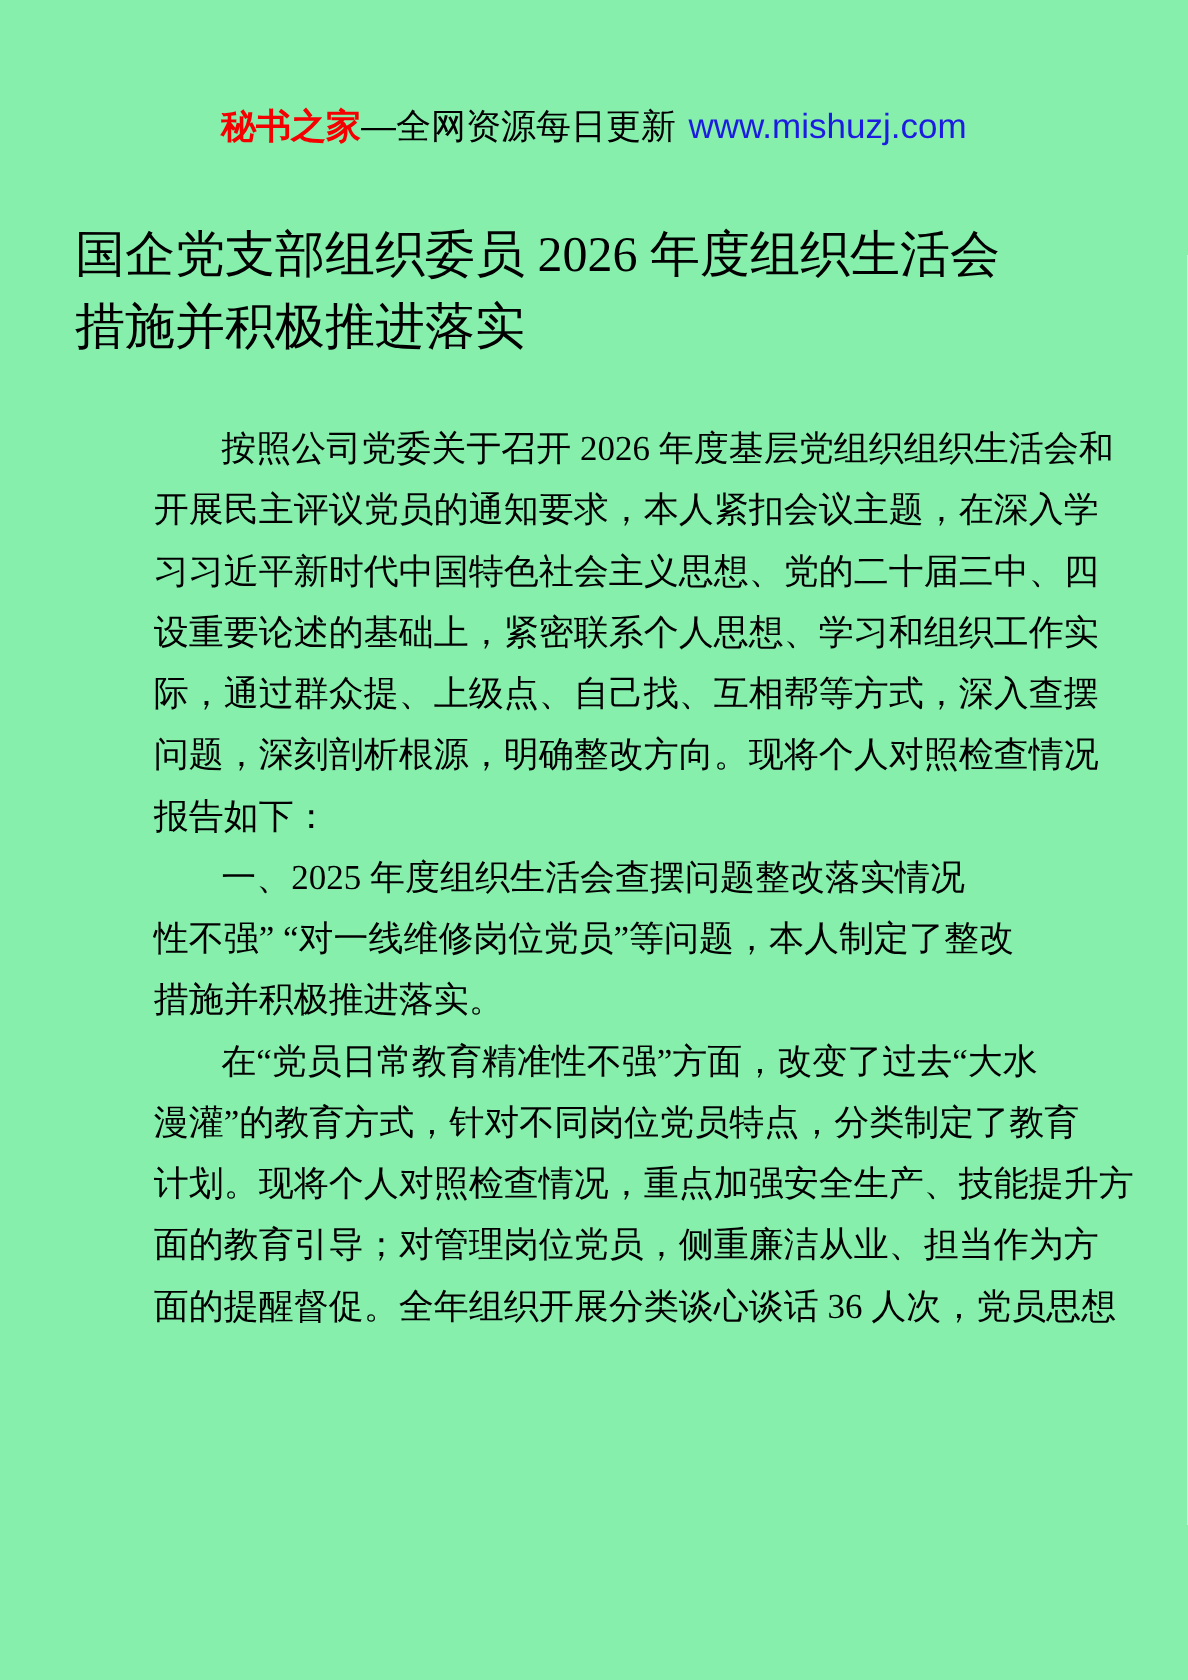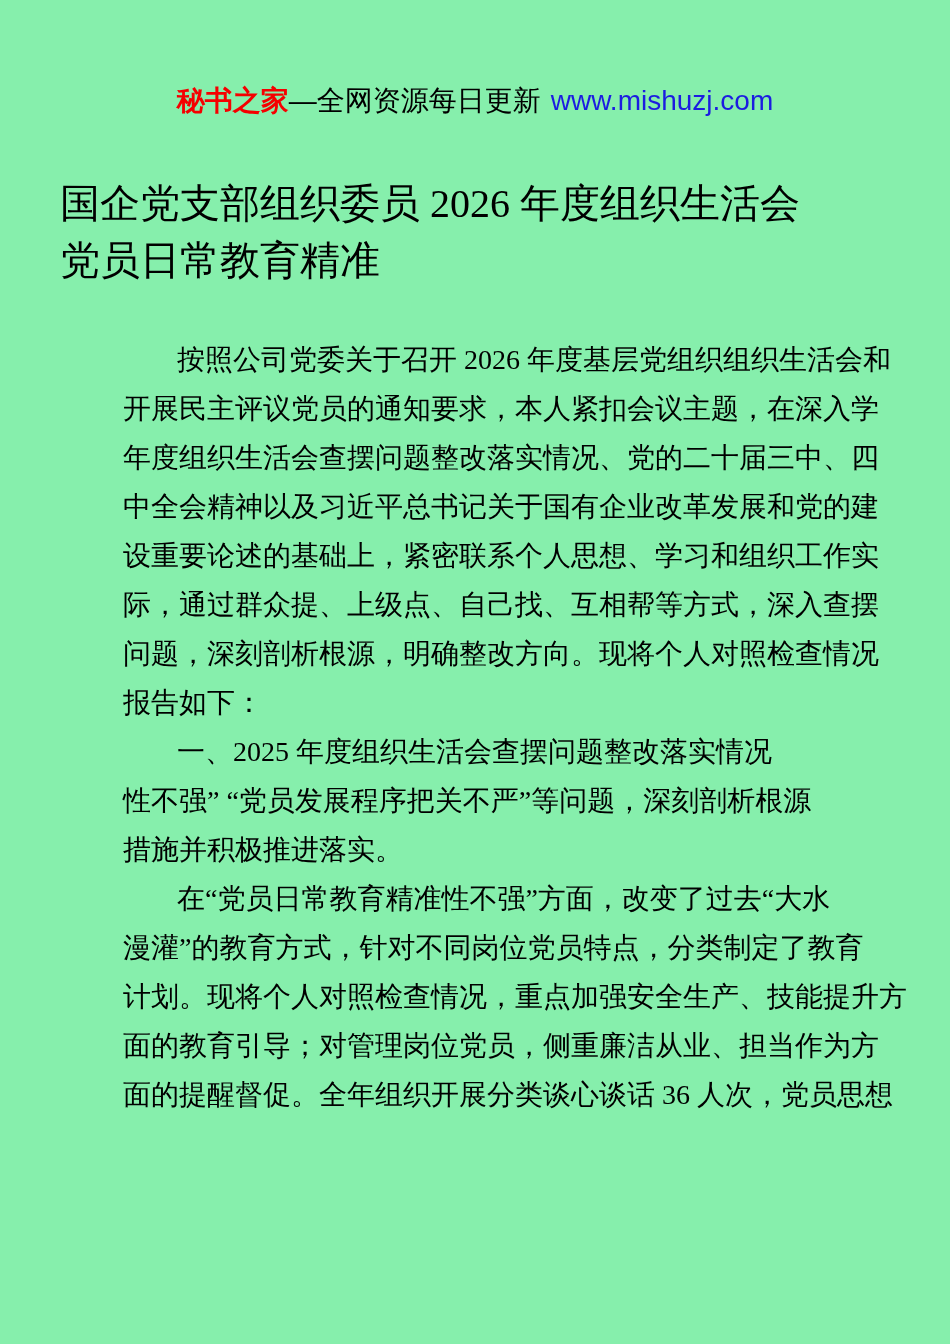--- a/index.html
+++ b/index.html
@@ -48,33 +48,32 @@
 </style>
 </head>
 <body>
 
 <div class="page">
 
   <div class="site-header">
     <span class="brand" style="color: rgb(245, 0, 0);">秘书之家</span><span class="dash" style="color: rgb(0, 0, 0);">—</span><span class="tagline" style="color: rgb(0, 0, 0);">全网资源每日更新</span><span class="url" style="color: rgb(28, 28, 224);">www.mishuzj.com</span>
   </div>
 
-  <h1 class="doc-title"><span>国企党支部组织委员 2026 年度组织生活会</span><br><span>党员日常教育精准</span></h1>
+  <h1 class="doc-title"><span>国企党支部组织委员 2026 年度组织生活会</span><br><span>措施并积极推进落实</span></h1>
 
   <div class="doc-body">
       <div class="line first">按照公司党委关于召开 2026 年度基层党组织组织生活会和</div>
       <div class="line">开展民主评议党员的通知要求，本人紧扣会议主题，在深入学</div>
-      <div class="line">年度组织生活会查摆问题整改落实情况、党的二十届三中、四</div>
-      <div class="line">中全会精神以及习近平总书记关于国有企业改革发展和党的建</div>
+      <div class="line">习习近平新时代中国特色社会主义思想、党的二十届三中、四</div>
       <div class="line">设重要论述的基础上，紧密联系个人思想、学习和组织工作实</div>
       <div class="line">际，通过群众提、上级点、自己找、互相帮等方式，深入查摆</div>
       <div class="line">问题，深刻剖析根源，明确整改方向。现将个人对照检查情况</div>
       <div class="line">报告如下：</div>
       <div class="line first">一、2025 年度组织生活会查摆问题整改落实情况</div>
-      <div class="line">性不强” “党员发展程序把关不严”等问题，深刻剖析根源</div>
+      <div class="line">性不强” “对一线维修岗位党员”等问题，本人制定了整改</div>
       <div class="line">措施并积极推进落实。</div>
       <div class="line first">在“党员日常教育精准性不强”方面，改变了过去“大水</div>
       <div class="line">漫灌”的教育方式，针对不同岗位党员特点，分类制定了教育</div>
       <div class="line">计划。现将个人对照检查情况，重点加强安全生产、技能提升方</div>
       <div class="line">面的教育引导；对管理岗位党员，侧重廉洁从业、担当作为方</div>
       <div class="line">面的提醒督促。全年组织开展分类谈心谈话 36 人次，党员思想</div>
     </div>
 
 </div>
 

